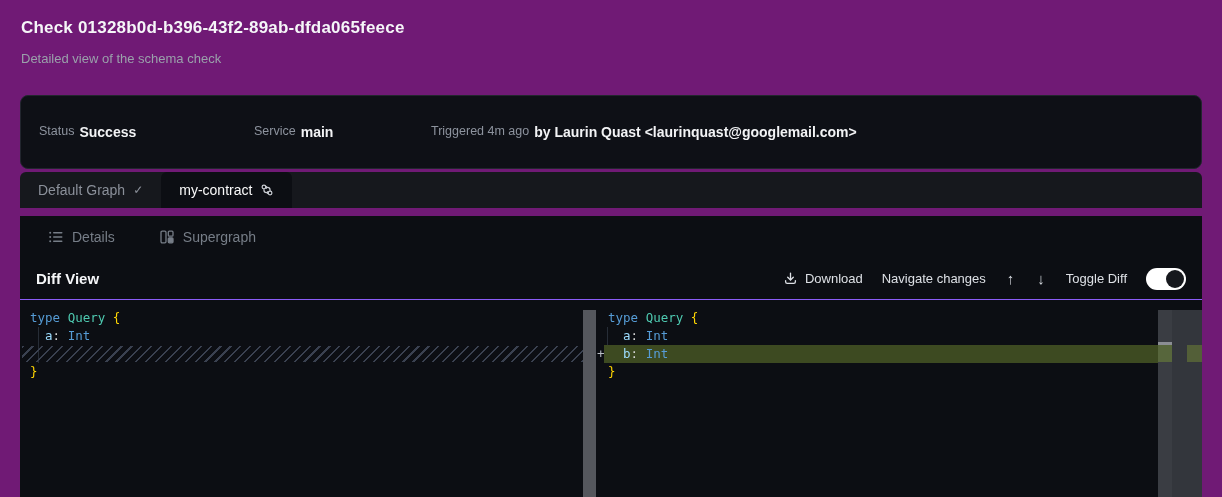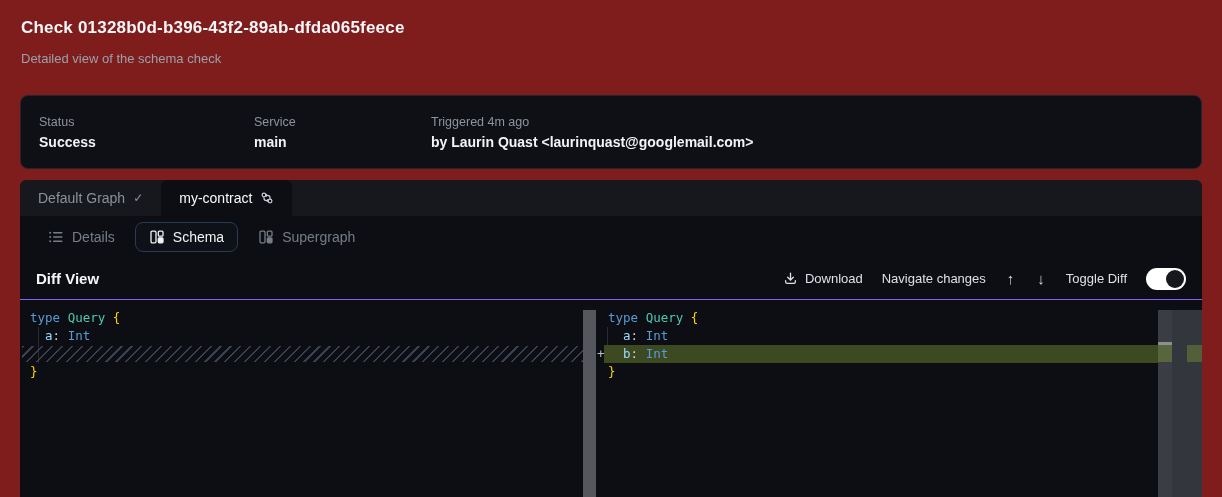--- a/index.html
+++ b/index.html
@@ -1,52 +1,52 @@
 <!DOCTYPE html>
 <html><head>
 <meta charset="utf-8">
 <style>
   * { box-sizing: border-box; margin: 0; padding: 0; }
   html,body { background:#0a0c10; }
   .screen {
     position: relative; width: 1222px; height: 497px; overflow: hidden;
-    background: #7f1d1d; font-family: "Liberation Sans", sans-serif;
+    background: #701a75; font-family: "Liberation Sans", sans-serif;
     color: #e5e7eb;
   }
   
   .page-header { position: absolute; left: 21px; top: 18px; }
   .page-title { font-size: 17px; font-weight: 700; color: #f5f6f8; letter-spacing: .2px; }
   .page-subtitle { margin-top: 13px; font-size: 13px; color: #9aa1ab; }
 
   
   .summary-card {
     position: absolute; left: 20px; right: 20px; top: 95px; height: 74px;
     background: #0e1016; border: 1px solid #22262e; border-radius: 8px;
     display: flex; align-items: center; padding: 0 18px;
   }
-  .sum-col { display: flex; flex-direction: column; gap: 5px; }
+  .sum-col { display: flex; flex-direction: row; gap: 5px; }
   .sum-col.c1 { width: 215px; } .sum-col.c2 { width: 177px; } .sum-col.c3 { width: 440px; }
   .sum-label { font-size: 12.5px; color: #8d939e; }
   .sum-value { font-size: 14px; font-weight: 700; color: #f2f3f5; }
 
   
   .graph-tabs {
-    position: absolute; left: 20px; right: 20px; top: 180px; height: 36px;
+    position: absolute; left: 20px; right: 20px; top: 172px; height: 36px;
     background: #16181d; border-radius: 6px 6px 0 0; display: flex; align-items: stretch;
   }
   .graph-tab { display: flex; align-items: center; gap: 8px; padding: 0 18px;
     font-size: 14px; color: #8b909a; cursor: pointer; }
   .graph-tab .chk { font-size: 12px; color: #8b909a; }
   .graph-tab.active { background: #0c0e13; color: #fafafa; border-radius: 6px 6px 0 0; }
   .graph-tab.active svg { color: #c9ccd2; }
 
   
   .panel { position: absolute; left: 20px; right: 20px; top: 216px; bottom: 0; background: #0c0e13; }
 
-  .view-tabs { display: flex; align-items: center; gap: 6px; height: 42px; padding: 0 14px; }
+  .view-tabs { display: flex; align-items: center; gap: 16px; height: 42px; padding: 0 14px; }
   .view-tab { display: flex; align-items: center; gap: 8px; font-size: 14px; color: #767d87;
     padding: 6px 13px; border: 1px solid transparent; border-radius: 8px; cursor: pointer; }
   .view-tab.active { color: #f2f3f5; border-color: #2b3a52; background: #0e1117; }
   .view-tab svg { flex: none; }
 
   .diff-header { display: flex; align-items: center; height: 42px; padding: 0 16px;
     border-bottom: 1px solid #8b5cf6; }
   .diff-title { font-size: 15px; font-weight: 700; color: #f5f6f8; margin-right: auto; }
   .diff-controls { display: flex; align-items: center; gap: 19px; font-size: 13px; color: #dde0e5; }
   .ctrl { display: flex; align-items: center; gap: 7px; cursor: pointer; background: none; border: none;
@@ -138,30 +138,20 @@
           <svg width="16" height="16" viewBox="0 0 16 16" fill="currentColor">
             <circle cx="2.2" cy="3.8" r="1"></circle>
               <circle cx="2.2" cy="8" r="1"></circle>
               <circle cx="2.2" cy="12.2" r="1"></circle>
             <rect x="5" y="3.1" width="9.5" height="1.4" rx=".7"></rect>
             <rect x="5" y="7.3" width="9.5" height="1.4" rx=".7"></rect>
             <rect x="5" y="11.5" width="9.5" height="1.4" rx=".7"></rect>
           </svg>
         </span>
         <span>Details</span>
-      </div>
-      <div class="view-tab active">
-        <span>
-          <svg width="16" height="16" viewBox="0 0 16 16" fill="none" stroke="currentColor" stroke-width="1.3">
-            <rect x="2" y="2.2" width="5" height="11.6" rx="1.2"></rect>
-            <rect x="9.3" y="2.2" width="4.7" height="5" rx="1"></rect>
-            <rect x="9.3" y="8.8" width="4.7" height="5" rx="1" fill="currentColor"></rect>
-          </svg>
-        </span>
-        <span>Schema</span>
       </div>
       <div class="view-tab">
         <span>
           <svg width="16" height="16" viewBox="0 0 16 16" fill="none" stroke="currentColor" stroke-width="1.3">
             <rect x="2" y="2.2" width="5" height="11.6" rx="1.2"></rect>
             <rect x="9.3" y="2.2" width="4.7" height="5" rx="1"></rect>
             <rect x="9.3" y="8.8" width="4.7" height="5" rx="1" fill="currentColor"></rect>
           </svg>
         </span>
         <span>Supergraph</span>

